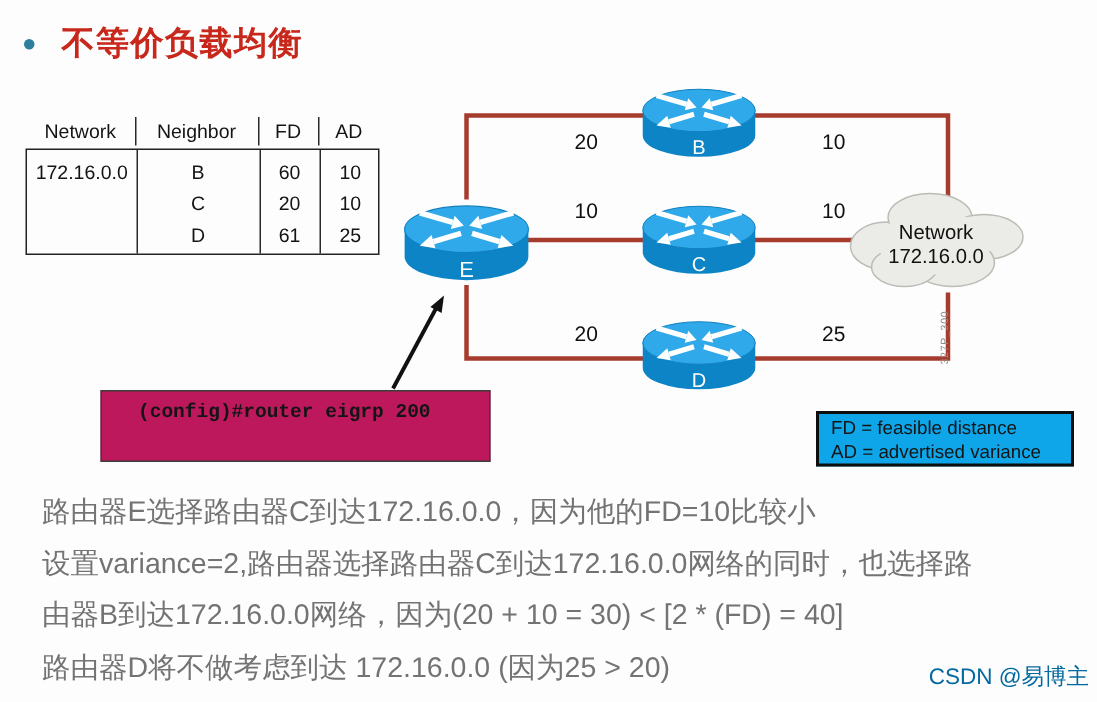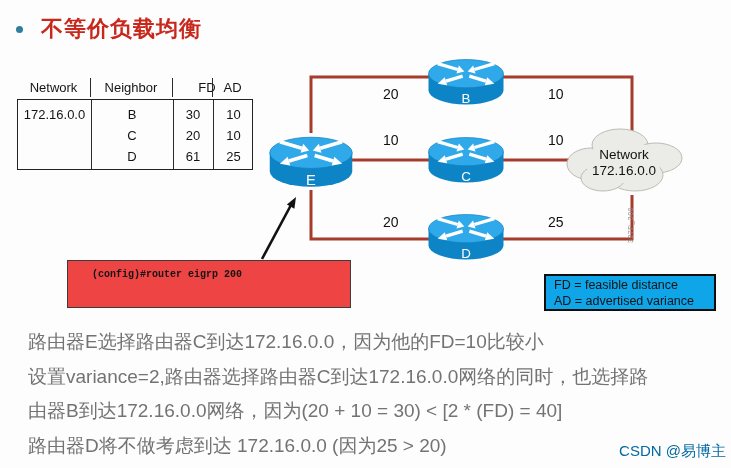--- a/index.html
+++ b/index.html
@@ -12,21 +12,21 @@
   
   .title-row{position:absolute;left:0;top:14px;width:731px;height:34px;padding-left:28px;}
   .bullet{position:absolute;left:16px;top:12px;width:7px;height:7px;border-radius:50%;background:#2e7f9e;}
   .page-title{position:absolute;left:41px;top:0;font-size:22px;font-weight:bold;color:#c8281c;letter-spacing:1px;}
   
   .route-table{position:absolute;left:17px;top:78px;width:236px;font-size:13px;color:#141414;}
   .rt-head{position:relative;height:20px;}
   .rt-head span{position:absolute;top:2px;text-align:center;}
   .rt-h0{left:0;width:73px;}
   .rt-h1{left:73px;width:82px;}
-  .rt-h2{left:155px;width:40px;padding-left:15px;}
+  .rt-h2{left:155px;width:40px;}
   .rt-h3{left:195px;width:41px;}
   .rt-head .vline{top:0;height:19px;}
   .vline{position:absolute;width:1px;background:#2a2a2a;}
   .v0{left:73px;} .v1{left:155px;} .v2{left:195px;}
   .rt-box{position:relative;margin-top:1px;height:69px;border:1.5px solid #222;background:transparent;}
   .rt-box .vline{top:0;height:100%;}
   .rt-grid{display:grid;grid-template-columns:73px 82px 40px 41px;grid-auto-rows:21px;padding-top:4px;}
   .rt-grid span{text-align:center;line-height:21px;}
   
   .links-svg{position:absolute;left:0;top:0;z-index:1;}
@@ -36,23 +36,23 @@
   .cost-label{position:absolute;z-index:4;font-size:14px;color:#111;}
   .cl-eb{left:383px;top:86px;}
   .cl-bn{left:548px;top:86px;}
   .cl-ec{left:383px;top:132px;}
   .cl-cn{left:548px;top:132px;}
   .cl-ed{left:383px;top:214px;}
   .cl-dn{left:548px;top:214px;}
   .figure-id{position:absolute;left:627px;top:243px;z-index:2;font-size:7px;color:#8e8e88;
     transform:rotate(-90deg);transform-origin:left top;letter-spacing:.5px;white-space:nowrap;}
   
-  .config-box{position:absolute;left:67px;top:260px;width:284px;height:48px;border:1.5px solid #3c3c3c;
-    background:#ef4444;z-index:4;font-family:"Liberation Mono","DejaVu Sans Mono",monospace;
-    font-weight:bold;font-size:10px;line-height:20px;color:#141414;padding:4px 0 0 24px;box-sizing:border-box;}
+  .config-box{position:absolute;left:67px;top:260px;width:260px;height:48px;border:1.5px solid #3c3c3c;
+    background:#be185d;z-index:4;font-family:"Liberation Mono","DejaVu Sans Mono",monospace;
+    font-weight:bold;font-size:13px;line-height:20px;color:#141414;padding:4px 0 0 24px;box-sizing:border-box;}
   .legend-box{position:absolute;left:544px;top:274px;width:172px;height:37px;border:2px solid #0e0e0e;
     background:#0ea5e9;z-index:4;font-size:12.5px;line-height:15.5px;color:#141414;padding:2px 0 0 8px;box-sizing:border-box;}
   
   .notes{position:absolute;left:28px;top:325px;width:700px;font-size:19px;line-height:34.5px;color:#737373;z-index:4;}
   
   .watermark{position:absolute;right:5px;top:442px;font-size:15px;color:#0369a1;z-index:5;}
 </style>
 </head>
 <body>
 
@@ -71,21 +71,21 @@
     <i class="vline v1"></i>
     <i class="vline v2"></i>
   </div>
   <div class="rt-box">
     <i class="vline v0"></i>
     <i class="vline v1"></i>
     <i class="vline v2"></i>
     <div class="rt-grid">
       <span>172.16.0.0</span>
       <span>B</span>
-      <span>30</span>
+      <span>60</span>
       <span>10</span>
       <span></span>
       <span>C</span>
       <span>20</span>
       <span>10</span>
       <span></span>
       <span>D</span>
       <span>61</span>
       <span>25</span>
     </div>

